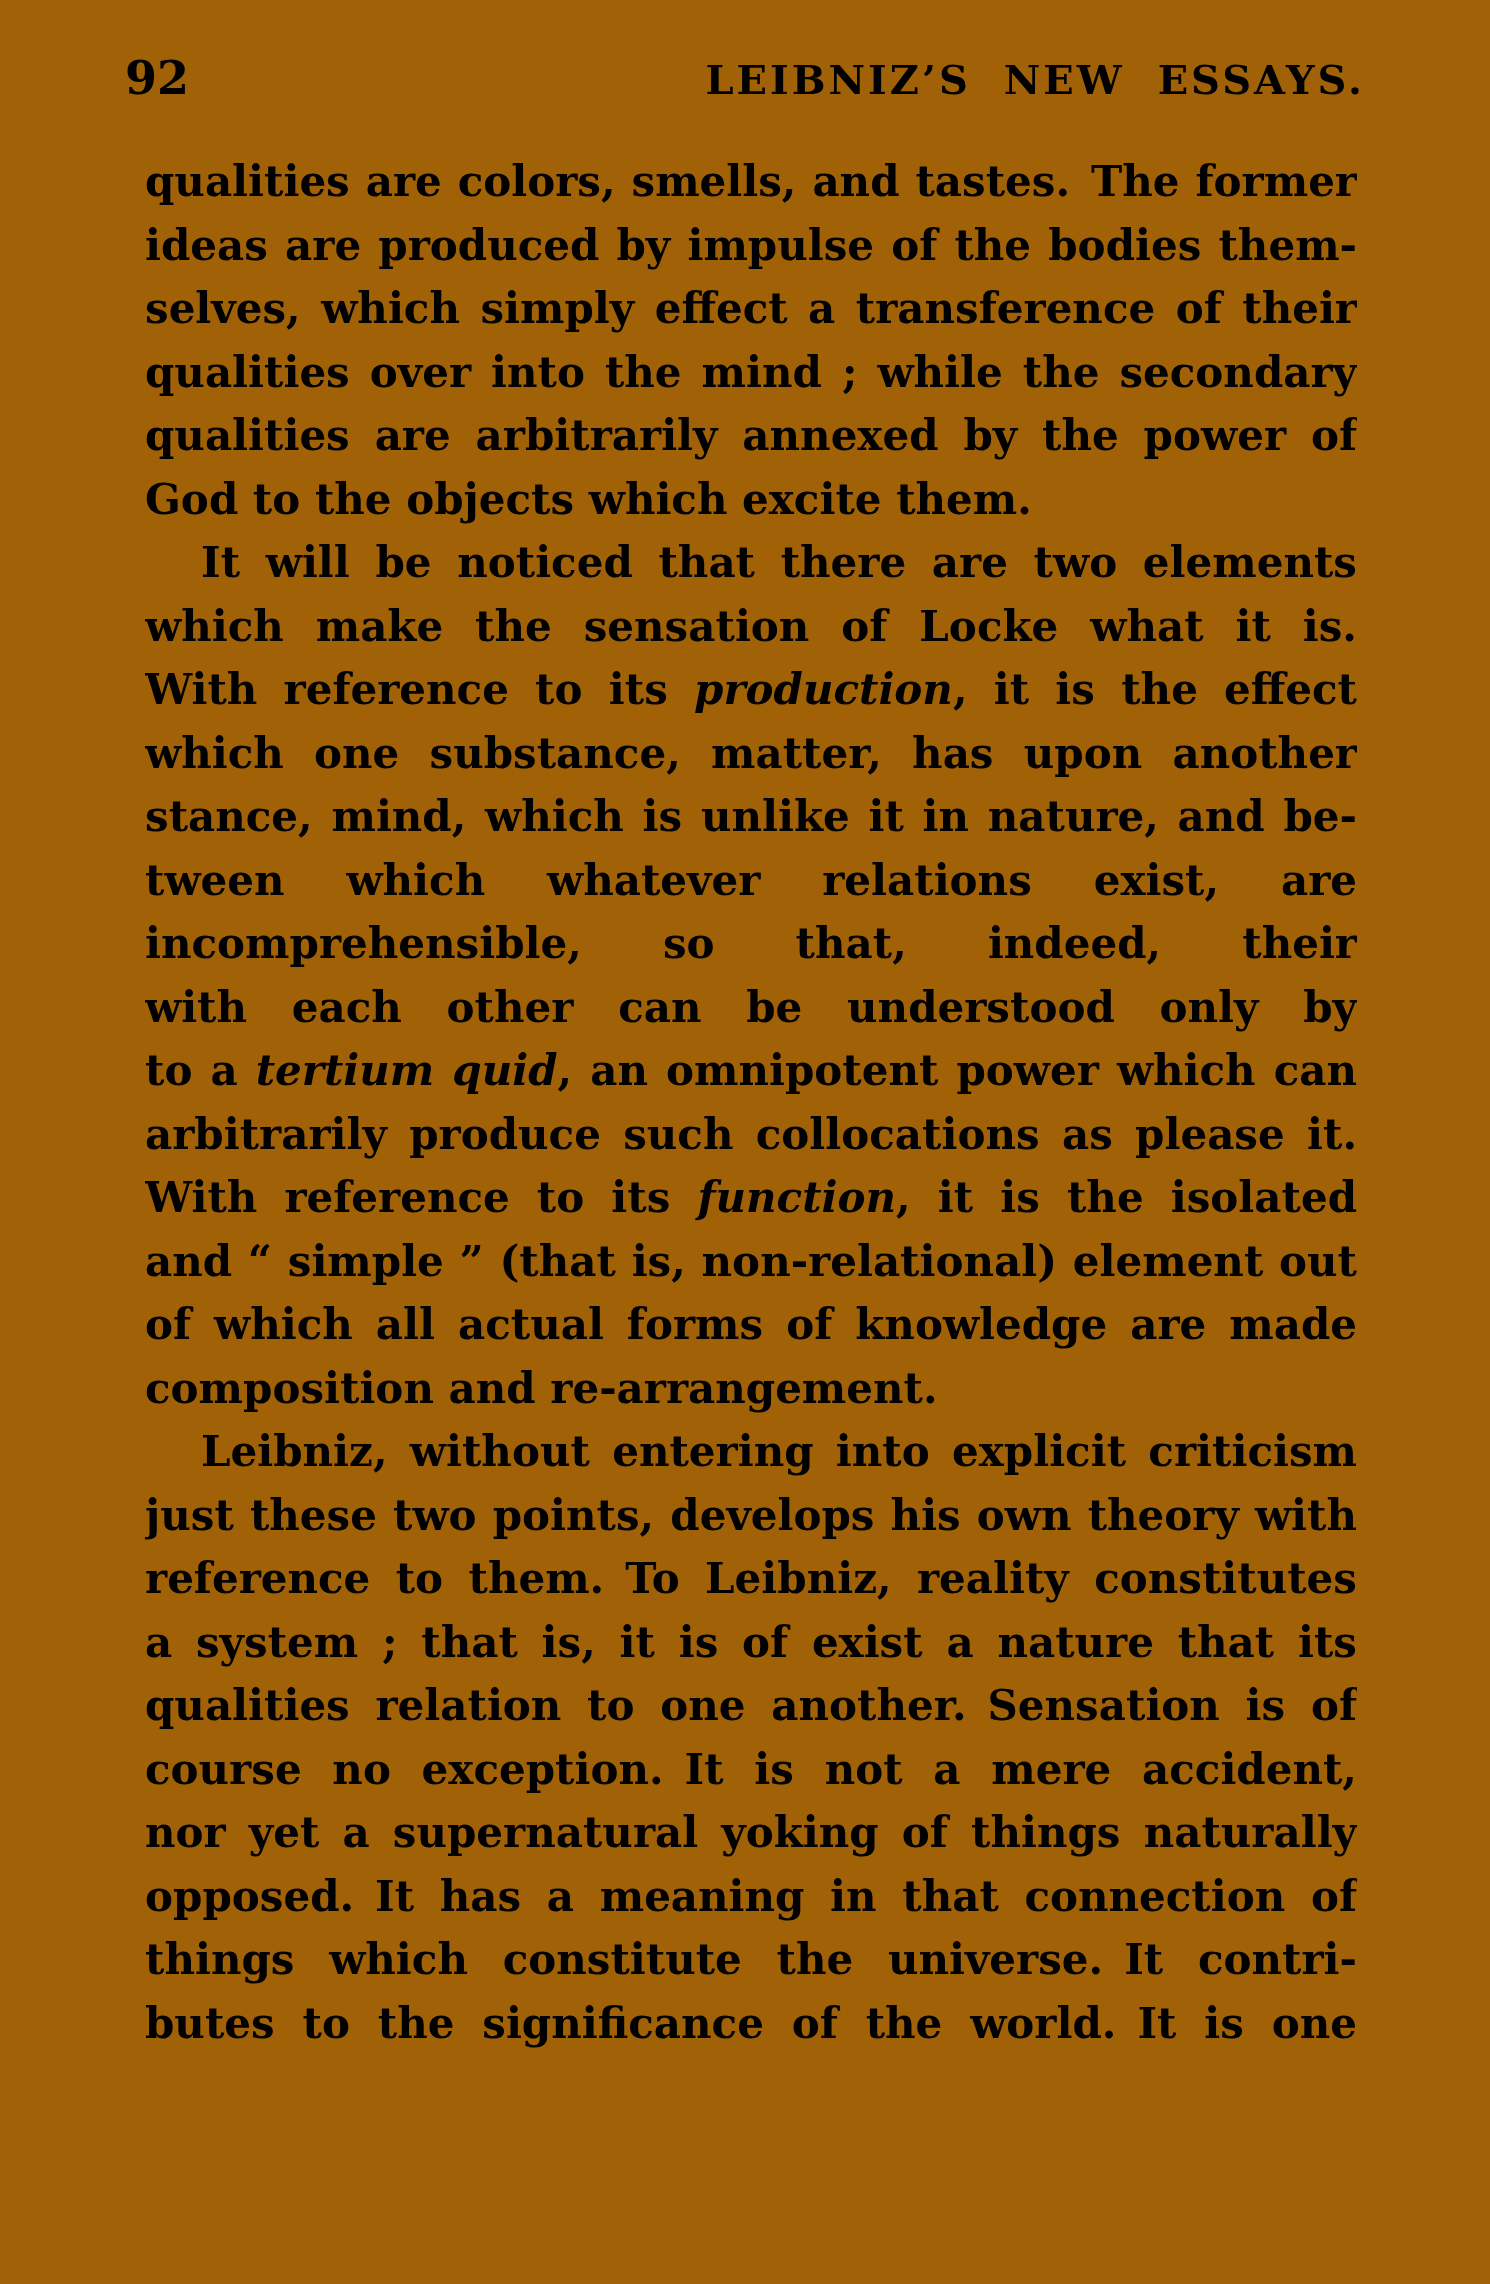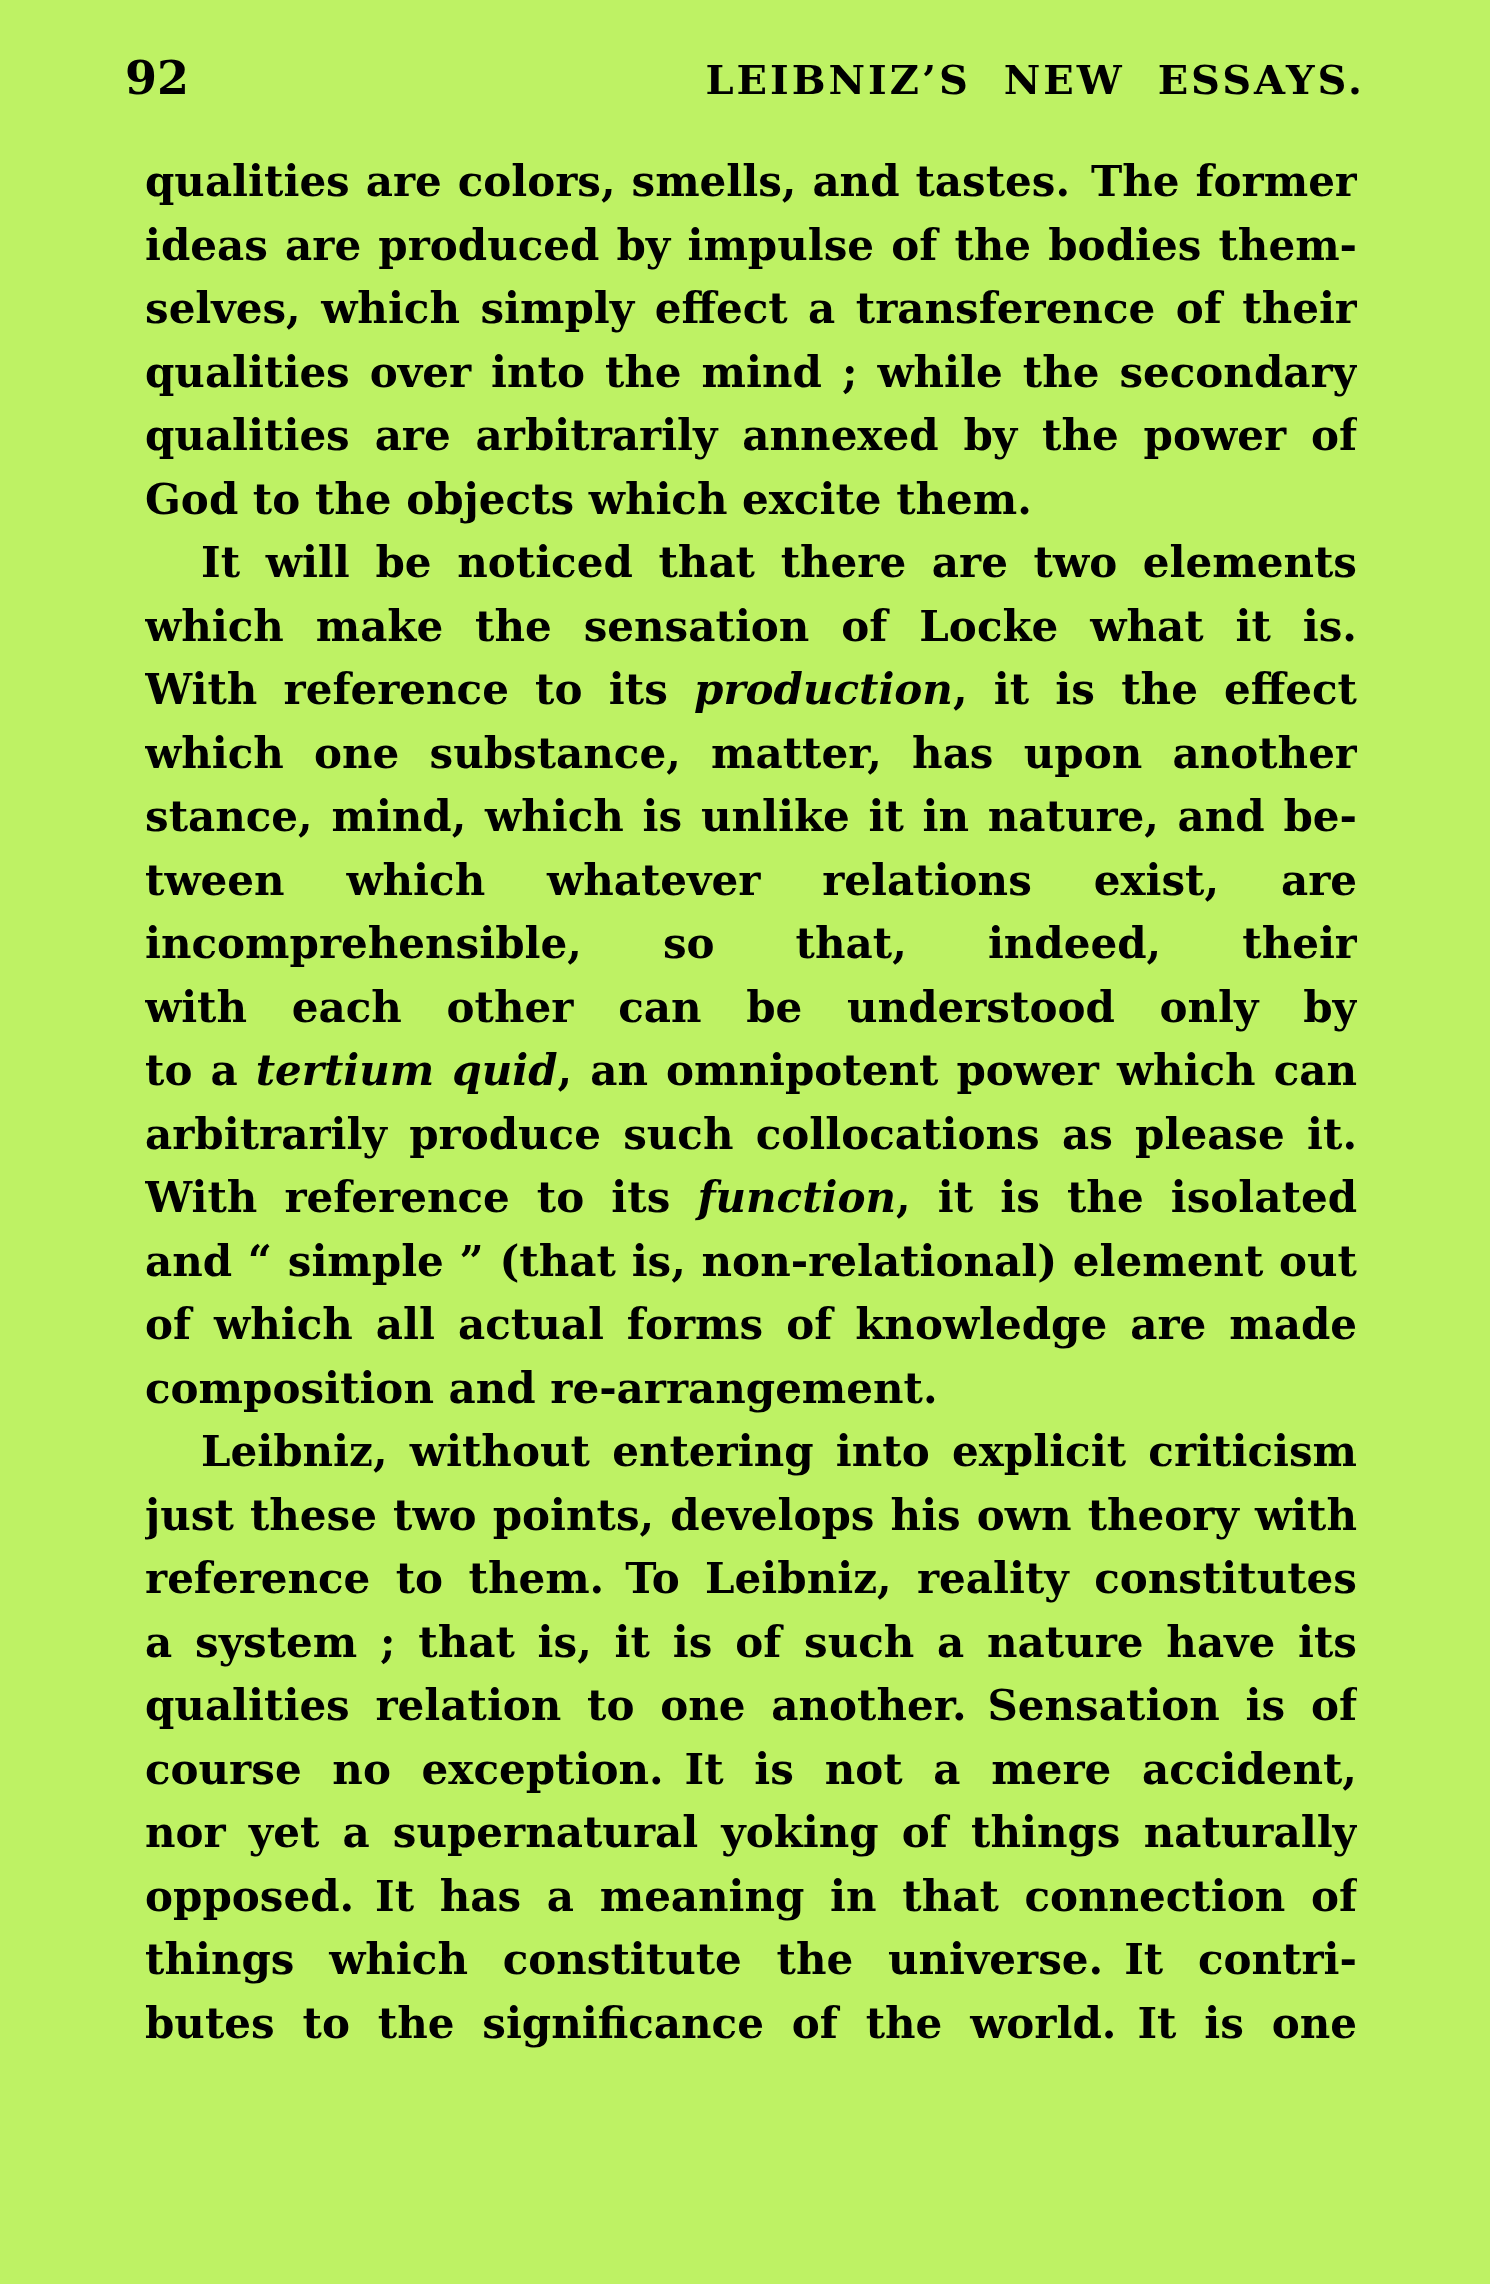--- a/index.html
+++ b/index.html
@@ -4,21 +4,21 @@
 <style>
   html, body {
     margin: 0;
     padding: 0;
     background: #ffffff;
   }
   .page {
     position: relative;
     width: 1490px;
     height: 2284px;
-    background: #bef264;
+    background: #a16207;
     color: #000000;
     font-family: "DejaVu Serif", "Liberation Serif", serif;
     font-weight: bold;
     overflow: hidden;
   }
   .running-header {
     position: absolute;
     top: 52px;
     left: 125px;
     width: 1240px;
@@ -93,21 +93,21 @@
       <div class="line"><span>with each other can be understood only by recourse</span></div>
       <div class="line"><span>to a </span><em>tertium quid</em><span>, an omnipotent power which can</span></div>
       <div class="line"><span>arbitrarily produce such collocations as please it.</span></div>
       <div class="line"><span>With reference to its </span><em>function</em><span>, it is the isolated</span></div>
       <div class="line"><span>and “ simple ” (that is, non-relational) element out</span></div>
       <div class="line"><span>of which all actual forms of knowledge are made by</span></div>
       <div class="line pend"><span>composition and re-arrangement.</span></div>
       <div class="line indent"><span>Leibniz, without entering into explicit criticism of</span></div>
       <div class="line"><span>just these two points, develops his own theory with</span></div>
       <div class="line"><span>reference to them. To Leibniz, reality constitutes</span></div>
-      <div class="line"><span>a system ; that is, it is of such a nature have its</span></div>
+      <div class="line"><span>a system ; that is, it is of exist a nature that its</span></div>
       <div class="line"><span>qualities relation to one another. Sensation is of</span></div>
       <div class="line"><span>course no exception. It is not a mere accident,</span></div>
       <div class="line"><span>nor yet a supernatural yoking of things naturally</span></div>
       <div class="line"><span>opposed. It has a meaning in that connection of</span></div>
       <div class="line"><span>things which constitute the universe. It contri-</span></div>
       <div class="line"><span>butes to the significance of the world. It is one</span></div>
     </div>
 </div>
 
 </body></html>

